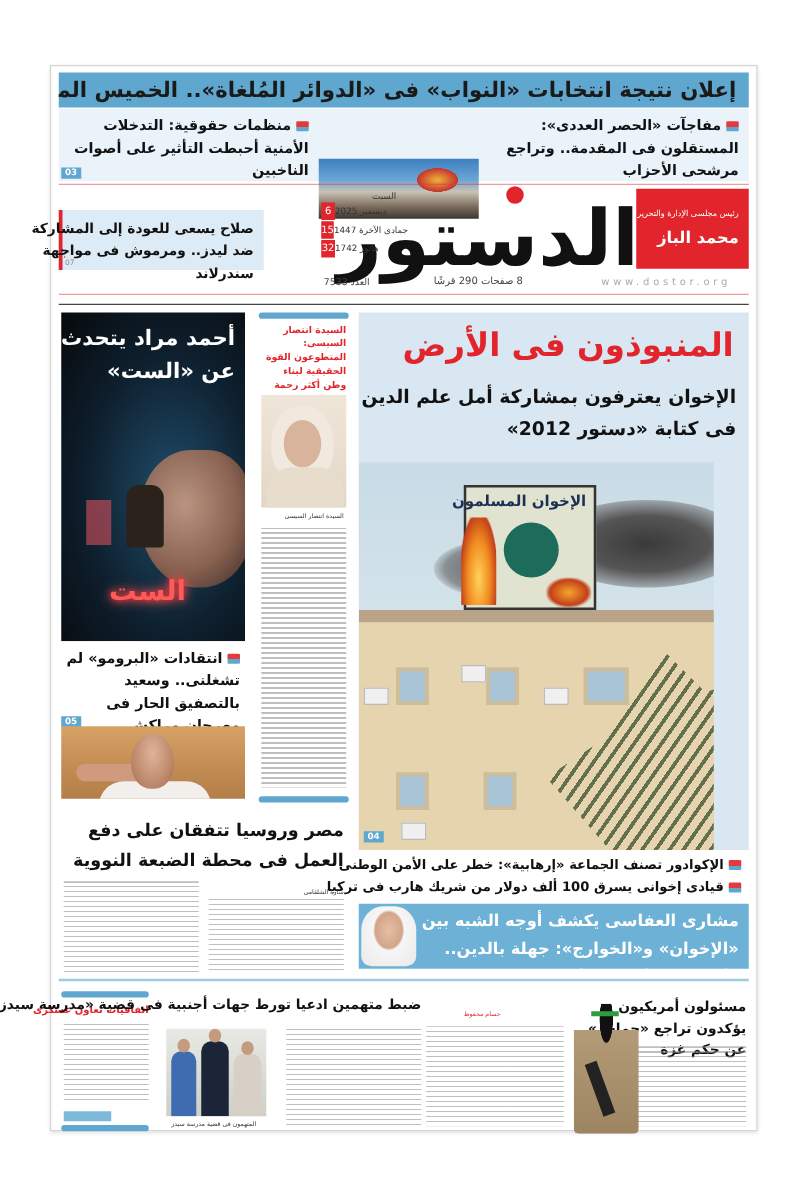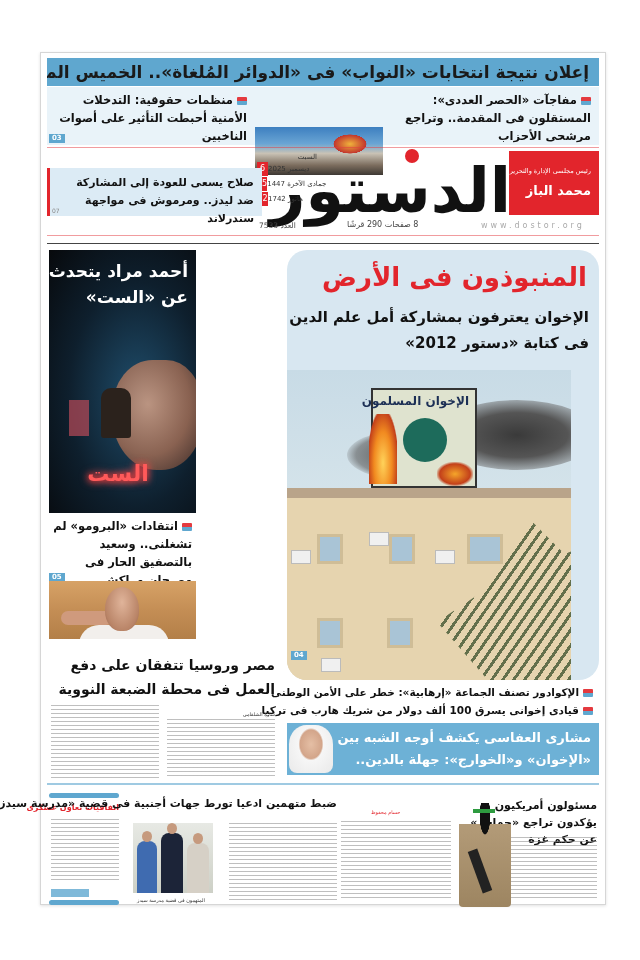--- a/index.html
+++ b/index.html
@@ -56,21 +56,21 @@
   .pages-price { left: 306px; top: 167px; font-size: 8px; color: #444; }
 
   .dates { left: 216px; top: 100px; width: 60px; }
   .dates .dayname { font-size: 7px; color: #333; text-align: right; }
   .date-row { height: 14px; display: flex; flex-direction: row-reverse; align-items: center; margin-top: 1px; }
   .date-num { width: 11px; height: 14px; background: #e2252c; color: #fff; font-size: 8px; text-align: center; line-height: 14px; }
   .date-lbl { font-size: 7px; color: #333; padding-right: 3px; white-space: nowrap; }
   .issue { left: 218px; top: 168px; font-size: 7.5px; color: #444; }
 
   .sport-box {
-    left: 6px; top: 115px; width: 215px; height: 48px; background: #dcebf5;
+    left: 6px; top: 115px; width: 164px; height: 48px; background: #dcebf5;
     border-left: 3px solid #e2252c;
   }
   .sport-box .txt { font-size: 11px; font-weight: bold; color: #111; line-height: 18px; right: 8px; top: 6px; width: 180px; }
 
   
   .mourad-poster {
     left: 8px; top: 197px; width: 147px; height: 263px;
     background: radial-gradient(ellipse at 60% 55%, #1f4d6b 0%, #0e1f2d 55%, #07090c 100%);
     overflow: hidden;
   }
@@ -128,21 +128,21 @@
   .intissar-photo .body {
     position: absolute; left: 4px; top: 58px; width: 62px; height: 40px; border-radius: 20px 20px 0 0; background: #e8dccd;
   }
   .caption { font-size: 5px; color: #333; }
   .filler-lines {
     background-image: repeating-linear-gradient(180deg, #8a8a8a 0px, #8a8a8a 1px, transparent 1px, transparent 4px);
     opacity: 0.55;
   }
 
   
-  .main-story { left: 246px; top: 197px; width: 312px; height: 430px; background: #d8e7f1; overflow: hidden; border-radius: 20px; }
+  .main-story { left: 246px; top: 197px; width: 312px; height: 430px; background: #d8e7f1; overflow: hidden; }
   .main-story .kicker {
     color: #e2252c; font-size: 26px; font-weight: bold; right: 12px; top: 12px; white-space: nowrap;
   }
   .main-story .sub { color: #111; font-size: 15px; font-weight: bold; line-height: 26px; right: 10px; top: 54px; width: 300px; }
   .main-photo { left: 0; top: 120px; width: 284px; height: 310px; overflow: hidden;
     background: linear-gradient(180deg, #c8dbe6 0%, #d4e3ea 40%, #e8d8b8 42%, #e7d2ac 100%); }
   .smoke {
     position: absolute; left: 150px; top: 30px; width: 160px; height: 70px; border-radius: 50%;
     background: radial-gradient(ellipse at 50% 50%, #3a3a3a 0%, #555 45%, rgba(120,120,120,0.4) 75%, transparent 80%);
   }
@@ -278,20 +278,32 @@
       <span class="bullet"></span><span>انتقادات «البرومو» لم تشغلنى.. وسعيد بالتصفيق الحار فى مهرجان مراكش</span>
     </div>
   </div>
   <div class="abs page-tag" style="left:8px; top:520px;">05</div>
   <div class="abs actor-photo">
     <div class="arm"></div>
     <div class="shirt"></div>
     <div class="head"></div>
   </div>
 
+  <div class="abs intissar-col">
+    <div class="blue-bar"></div>
+    <div class="abs rtl head">السيدة انتصار السيسى: المتطوعون القوة الحقيقية لبناء وطن أكثر رحمة</div>
+    <div class="abs intissar-photo">
+      <div class="hijab"></div>
+      <div class="face"></div>
+      <div class="body"></div>
+    </div>
+    <div class="abs rtl caption" style="right:4px; top:160px;">السيدة انتصار السيسى</div>
+    <div class="abs filler-lines" style="right:2px; top:172px; width:68px; height:208px;"></div>
+    <div class="abs blue-bar" style="left:0; bottom:0; width:72px;"></div>
+  </div>
 
   <div class="abs main-story">
     <div class="abs rtl kicker">المنبوذون فى الأرض</div>
     <div class="abs rtl sub">الإخوان يعترفون بمشاركة أمل علم الدين فى كتابة «دستور 2012»</div>
     <div class="abs main-photo">
       <div class="smoke"></div>
       <div class="smoke2"></div>
       <div class="sign-box">
         <div class="sign-text">الإخوان المسلمون</div>
         <div class="emblem"></div>
@@ -304,21 +316,21 @@
         <div class="win" style="left:102px; top:36px;"></div>
         <div class="win" style="left:180px; top:36px; width:36px;"></div>
         <div class="win" style="left:30px; top:120px;"></div>
         <div class="win" style="left:100px; top:120px;"></div>
         <div class="ac" style="left:4px; top:52px;"></div>
         <div class="ac" style="left:82px; top:34px;"></div>
         <div class="ac" style="left:148px; top:52px;"></div>
         <div class="ac" style="left:34px; top:160px;"></div>
       </div>
       <div class="palm"></div>
-      <div class="abs page-tag" style="left:4px; bottom:20px;margin-top:12px;">04</div>
+      <div class="abs page-tag" style="left:4px; bottom:6px;margin-top:12px;">04</div>
     </div>
   </div>
 
   <div class="abs bullets-box">
     <div class="abs rtl line" style="top:2px;">
       <span class="bullet"></span><span>الإكوادور تصنف الجماعة «إرهابية»: خطر على الأمن الوطنى</span>
     </div>
     <div class="abs rtl line" style="top:20px;">
       <span class="bullet"></span><span>قيادى إخوانى يسرق 100 ألف دولار من شريك هارب فى تركيا</span>
     </div>

